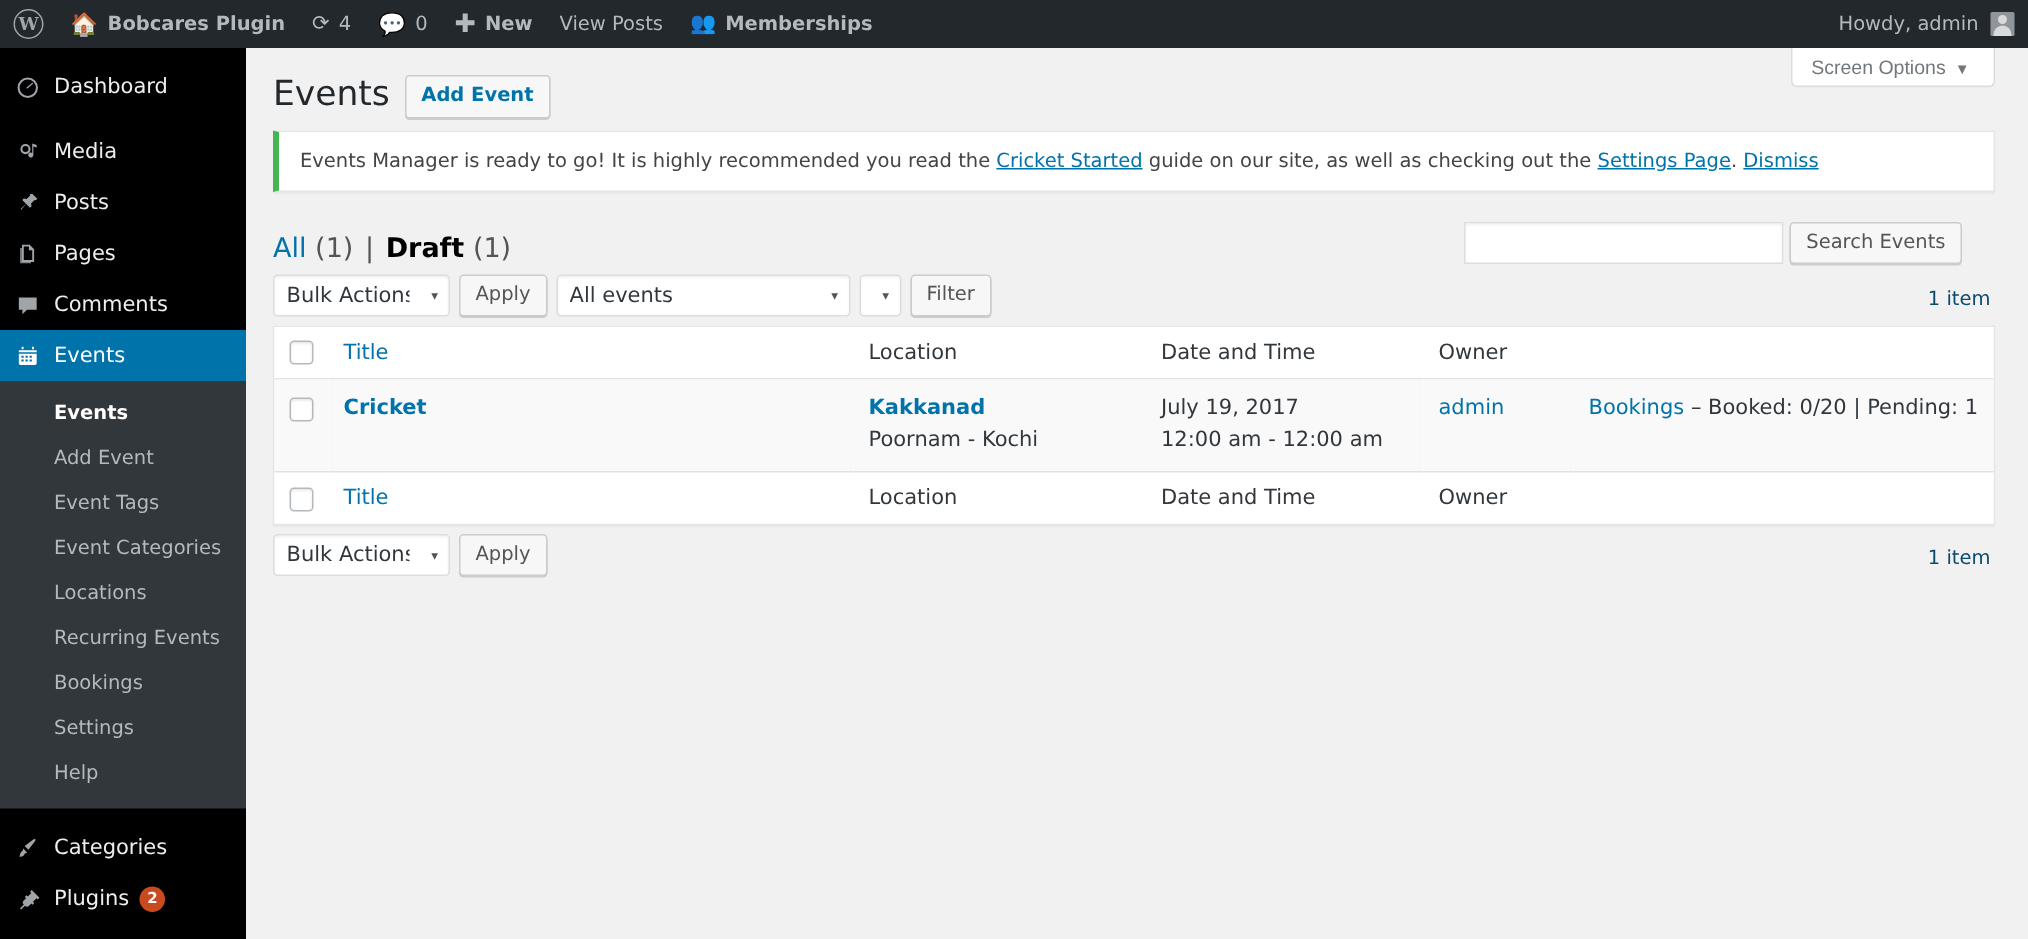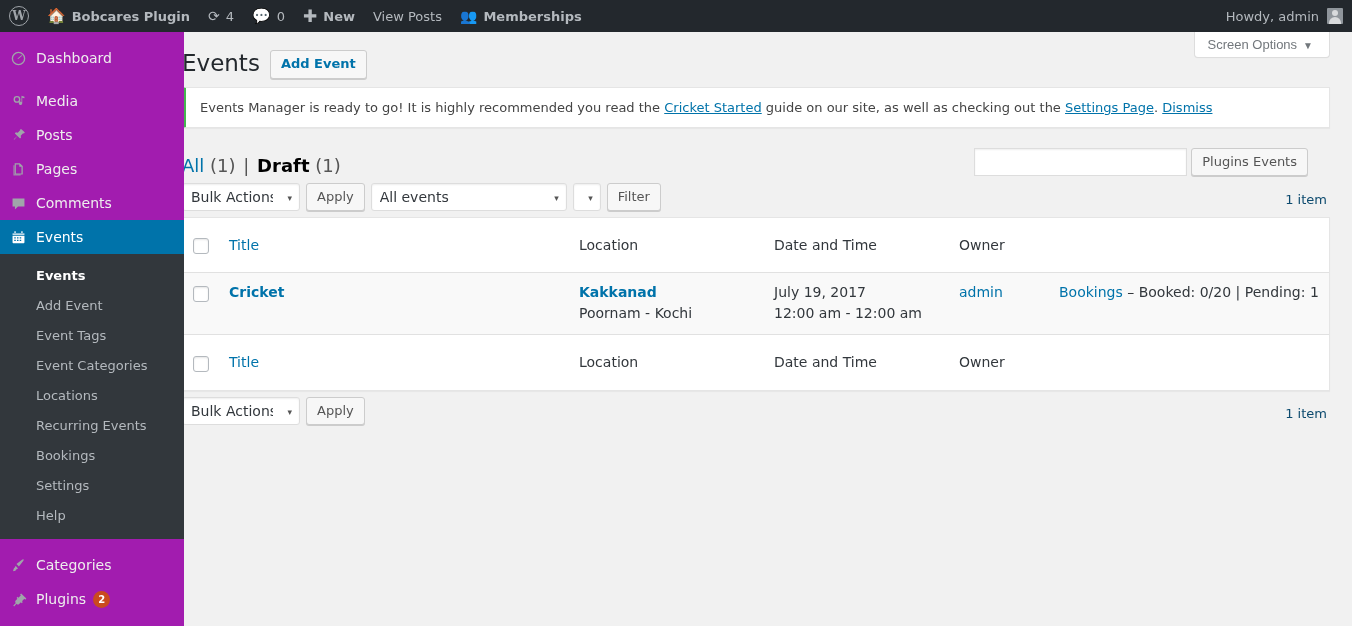--- a/index.html
+++ b/index.html
@@ -80,22 +80,22 @@
   .avatar::after {
     content:""; position:absolute;
     width:12px; height:7px; border-radius:6px 6px 0 0;
     background:#d8dadc; left:2px; top:9px;
   }
 
   
   #adminmenu {
     position: absolute;
     top: 32px; left: 0;
-    width: 184px; height: 594px;
-    background: #a21caf;
+    width: 164px; height: 594px;
+    background: #000000;
     font-size: 14px;
     z-index: 40;
   }
   .menu-sep { height: 9px; }
   .menu-top {
     display: flex; align-items: center;
     height: 34px;
     padding: 0 0 0 0;
     color: #eee;
     cursor: pointer;
@@ -344,21 +344,21 @@
     box-shadow: 0 1px 1px rgba(0,0,0,.04);
     clear: both;
     font-size: 14px;
   }
   table.wp-list-table thead th,
   table.wp-list-table tfoot th {
     background: #fff;
     font-weight: 400;
     text-align: left;
     color: #32373c;
-    padding: 18px 10px;
+    padding: 8px 10px;
     line-height: 1.3;
     vertical-align: middle;
     font-size: 14px;
   }
   table.wp-list-table thead th { border-bottom: 1px solid #e1e1e1; }
   table.wp-list-table tfoot th { border-top: 1px solid #e1e1e1; }
   th.col-cb, td.col-cb { width: 35px; padding-left: 10px; padding-right: 0; }
   th.col-title, td.col-title { width: 350px; }
   th.col-loc,  td.col-loc  { width: 195px; }
   th.col-date, td.col-date { width: 185px; }
@@ -561,21 +561,21 @@
     </div>
 
     <div class="clearfix" style="position:relative;height:34px;">
       <ul class="subsubsub">
         <li><a class="">All</a> <span class="count">(1)</span> <span class="divider">|</span></li>
         <li><a class="current">Draft</a> <span class="count">(1)</span></li>
       </ul>
 
       <div class="search-box">
         <input type="search" class="search-input" value="" placeholder="" style="">
-        <button class="search-submit">Plugins Events</button>
+        <button class="search-submit">Search Events</button>
       </div>
     </div>
 
     <div class="tablenav top clearfix">
       <div class="actions">
         <span class="wp-select sel-bulk">
           <select>
             <option>Bulk Actions</option>
           </select>
           <span class="arrow">▾</span>

